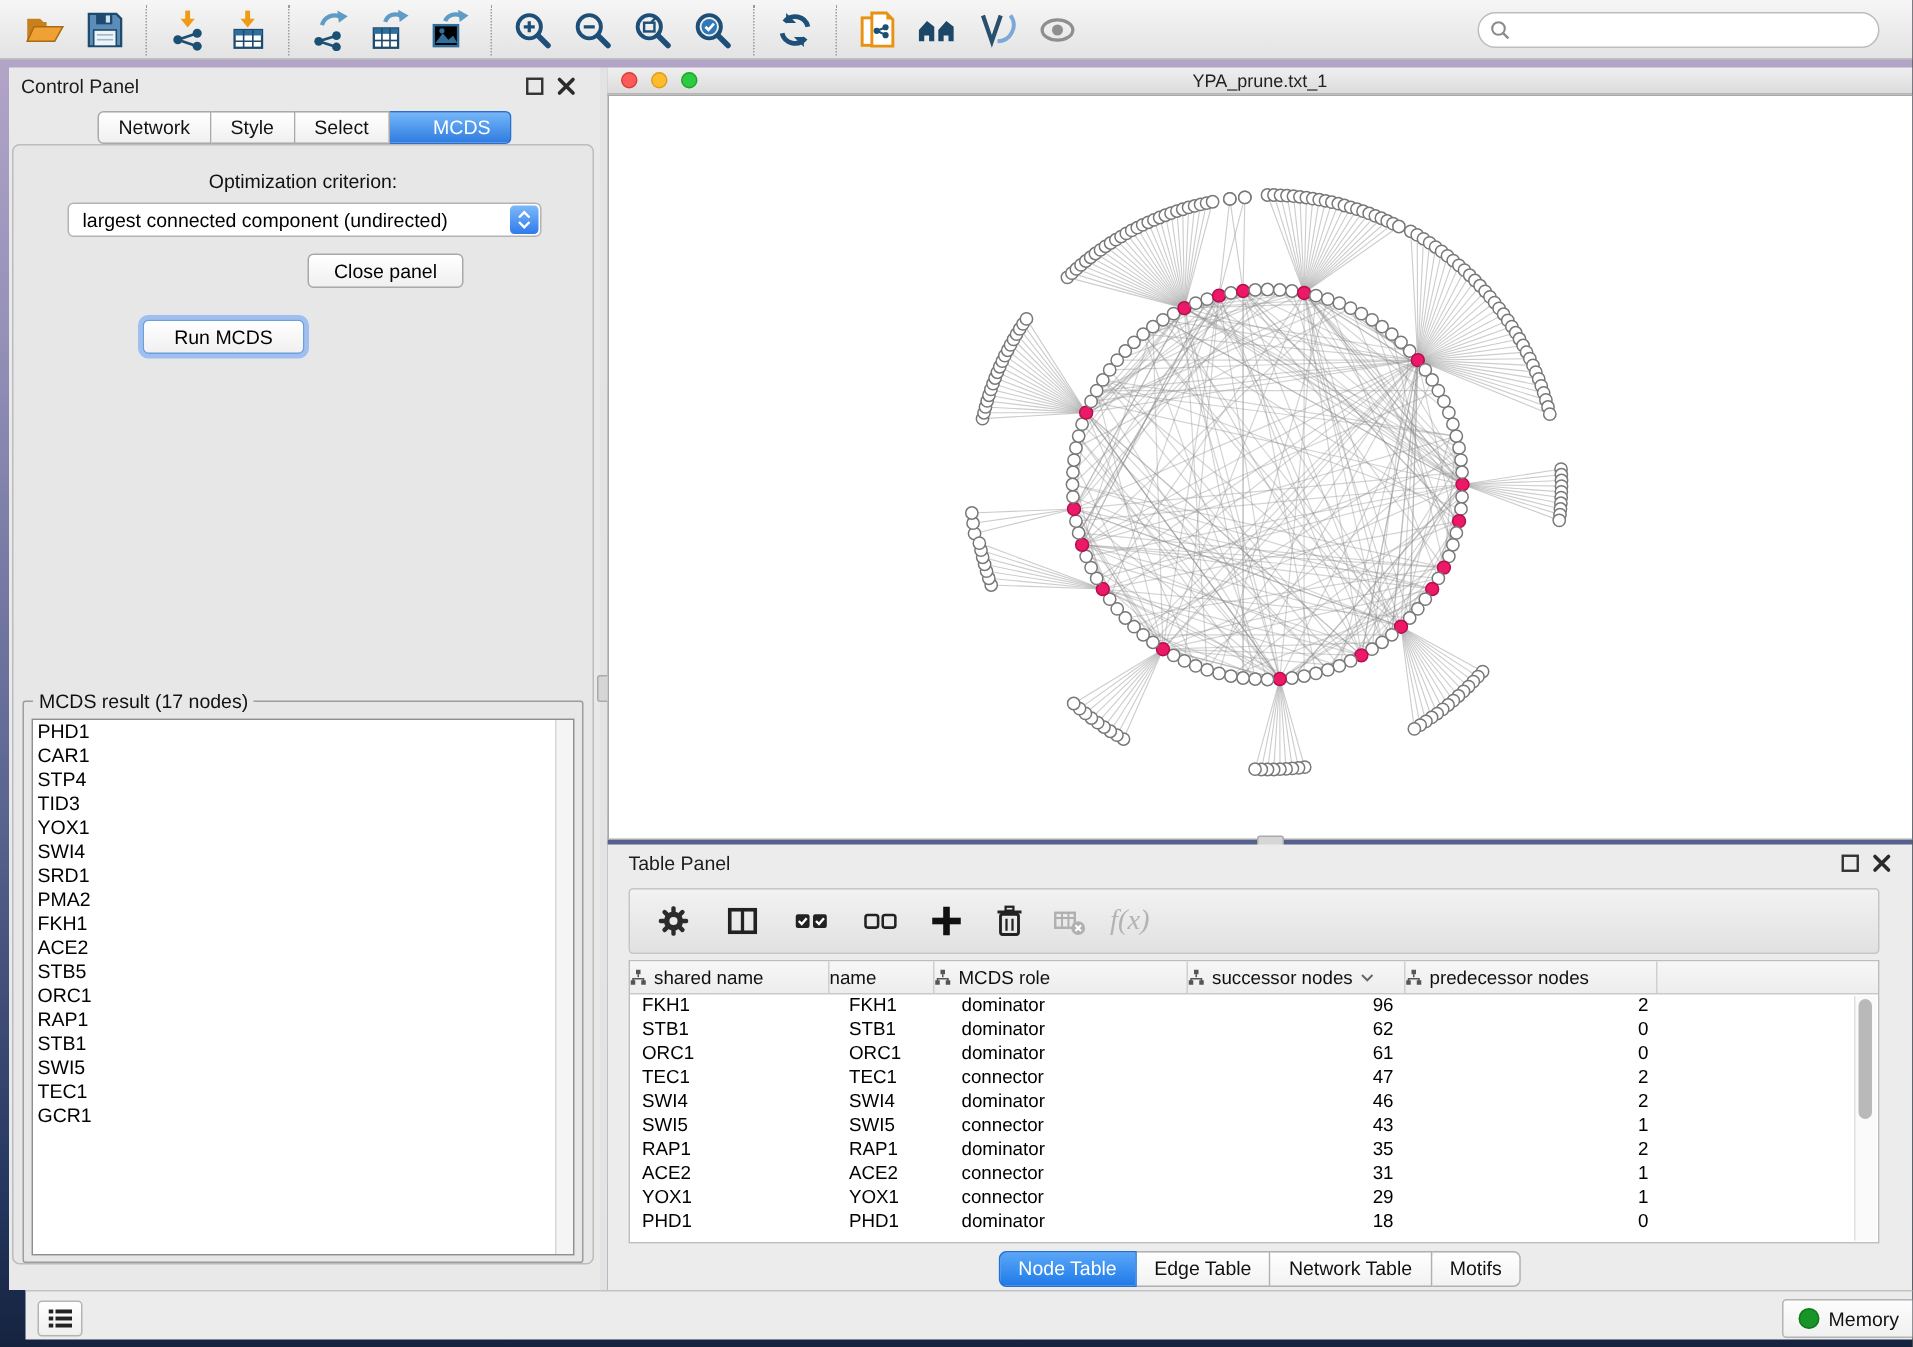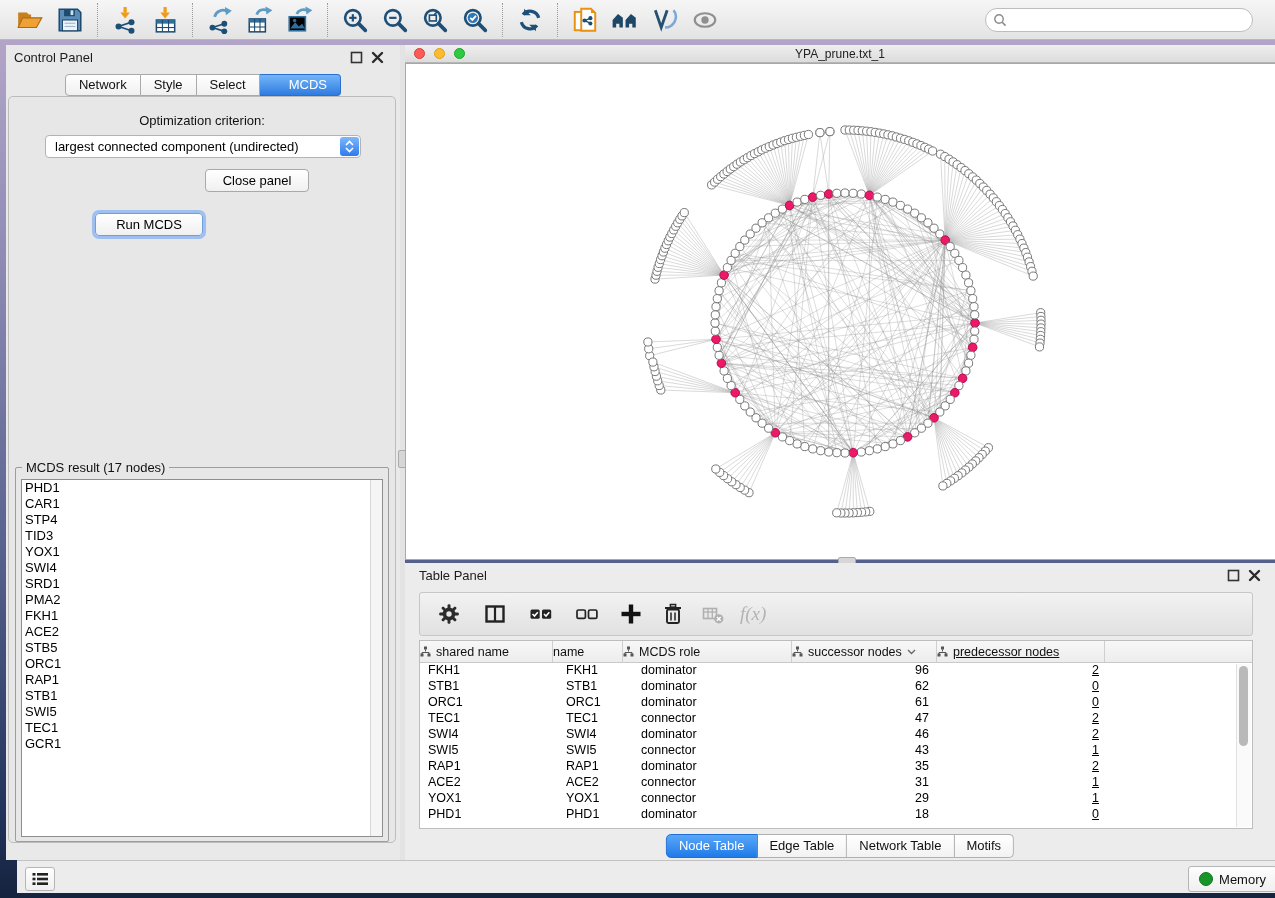--- a/index.html
+++ b/index.html
@@ -64,21 +64,21 @@
   #tp-header{position:absolute;left:14px;top:5px;}
   #tp-toolbar{position:absolute;left:14px;top:29px;width:834px;height:44px;background:linear-gradient(#f2f2f2,#e1e1e1);
     border:1px solid #c6c6c6;border-radius:3px;display:flex;align-items:center;box-sizing:border-box;padding-left:10px;}
   .tpicon{width:22px;height:22px;margin:0 8px;flex:0 0 auto;}
   .fx{font-family:"Liberation Serif",serif;font-style:italic;color:#b3b3b3;font-size:19px;margin:0 8px;}
   #node-table{position:absolute;left:14px;top:77px;width:834px;height:189px;background:#fff;border:1px solid #bdbdbd;box-sizing:border-box;}
   #nt-header{display:flex;height:22px;background:linear-gradient(#f7f7f7,#ededed);border-bottom:1px solid #c9c9c9;box-sizing:border-box;}
   .hcell{display:flex;align-items:center;justify-content:flex-start;font-size:12.5px;color:#111;
     border-right:1px solid #cfcfcf;box-sizing:border-box;gap:5px;}
   .hcell svg{flex:0 0 auto;}
-  .c0{width:133px;} .c1{width:70px;} .c2{width:169px;} .c3{width:145px;} .c4{width:168px;text-decoration:underline;} .cf{flex:1;border-right:none;}
+  .c0{width:133px;} .c1{width:70px;} .c2{width:169px;} .c3{width:145px;} .c4{width:168px;} .cf{flex:1;border-right:none;}
   .trow{display:flex;height:16px;font-size:12.5px;color:#000;}
   .tcell{box-sizing:border-box;white-space:nowrap;overflow:hidden;}
   .trow .c0{padding-left:8px;} .trow .c1{padding-left:13px;} .trow .c2{padding-left:18px;}
   .trow .c3{text-align:right;padding-right:8px;} .trow .c4{text-align:right;padding-right:6px;}
   #nt-scroll{position:absolute;right:1px;top:23px;bottom:1px;width:14px;background:#fafafa;border-left:1px solid #e0e0e0;}
   #nt-thumb{position:absolute;left:2px;top:2px;width:9px;height:80px;background:#b9b9b9;border-radius:5px;}
   #tp-tabs{position:absolute;left:50%;transform:translateX(-50%);top:271px;display:flex;}
   .tp-tab{height:22px;line-height:22px;padding:0 12px;font-size:13px;background:linear-gradient(#ffffff,#f2f2f2);
     border:1px solid #b0b0b0;border-left:none;color:#111;}
   .tp-tab:first-child{border-left:1px solid #b0b0b0;border-radius:5px 0 0 5px;}

